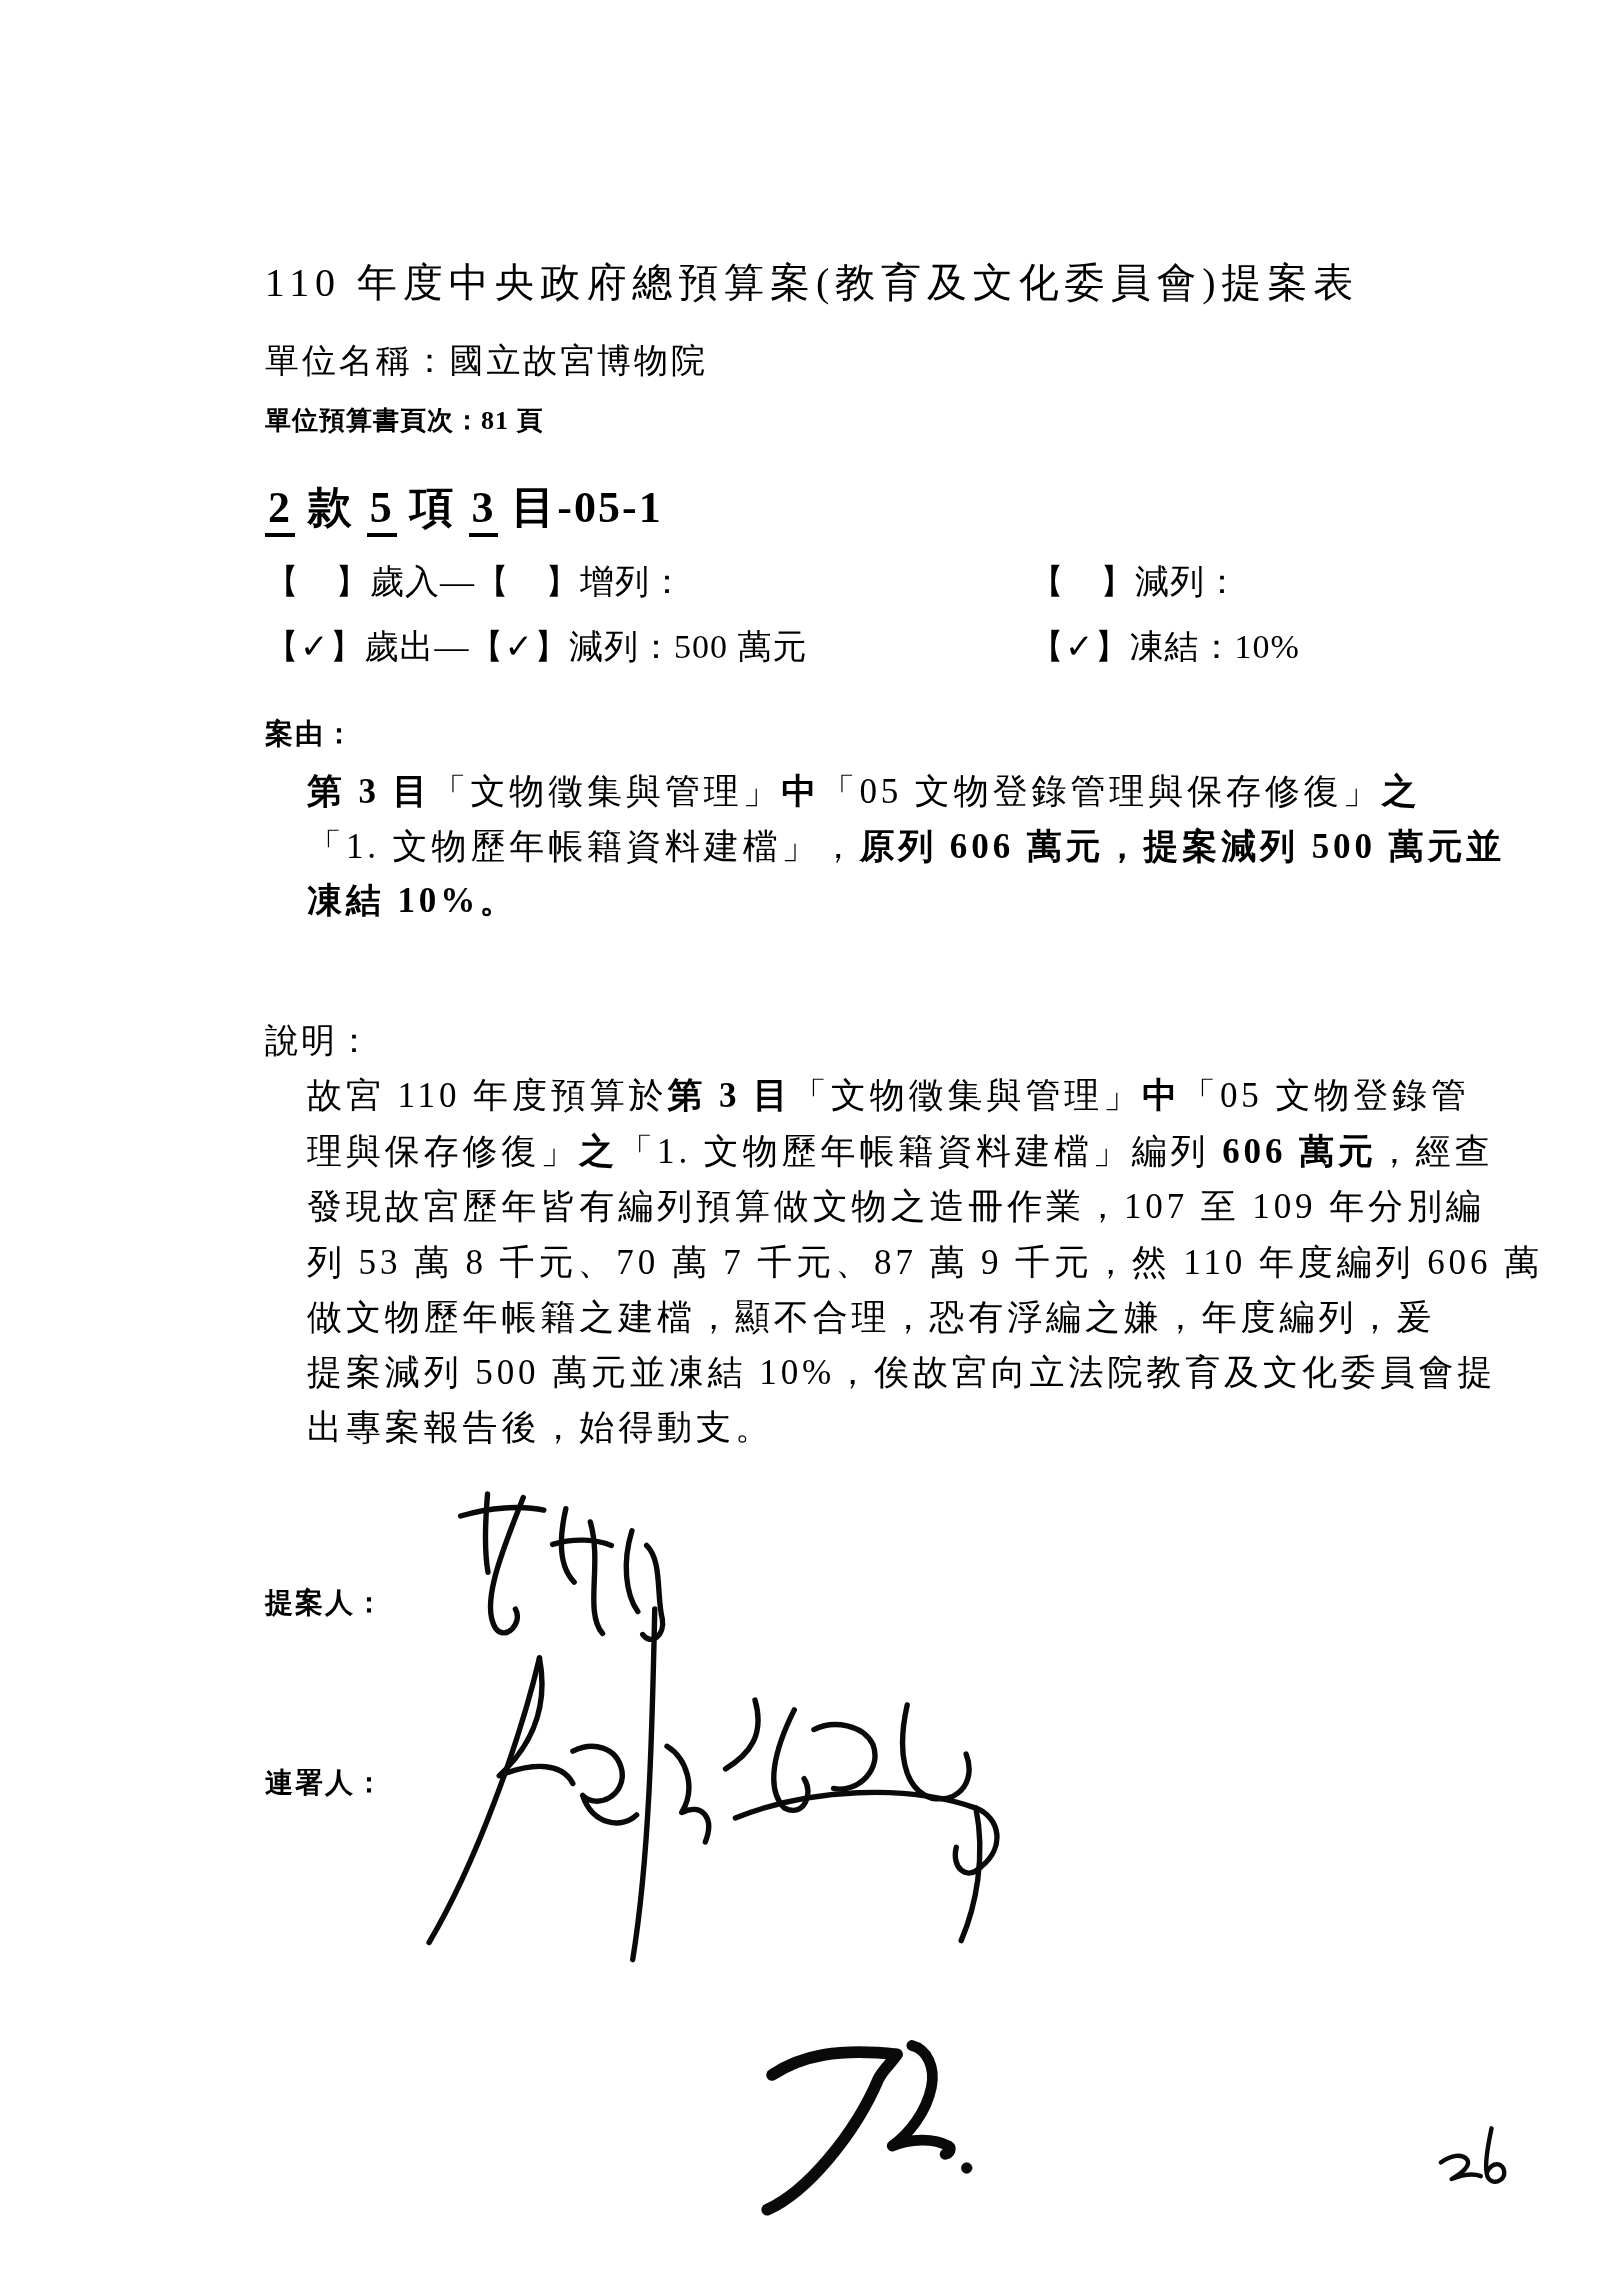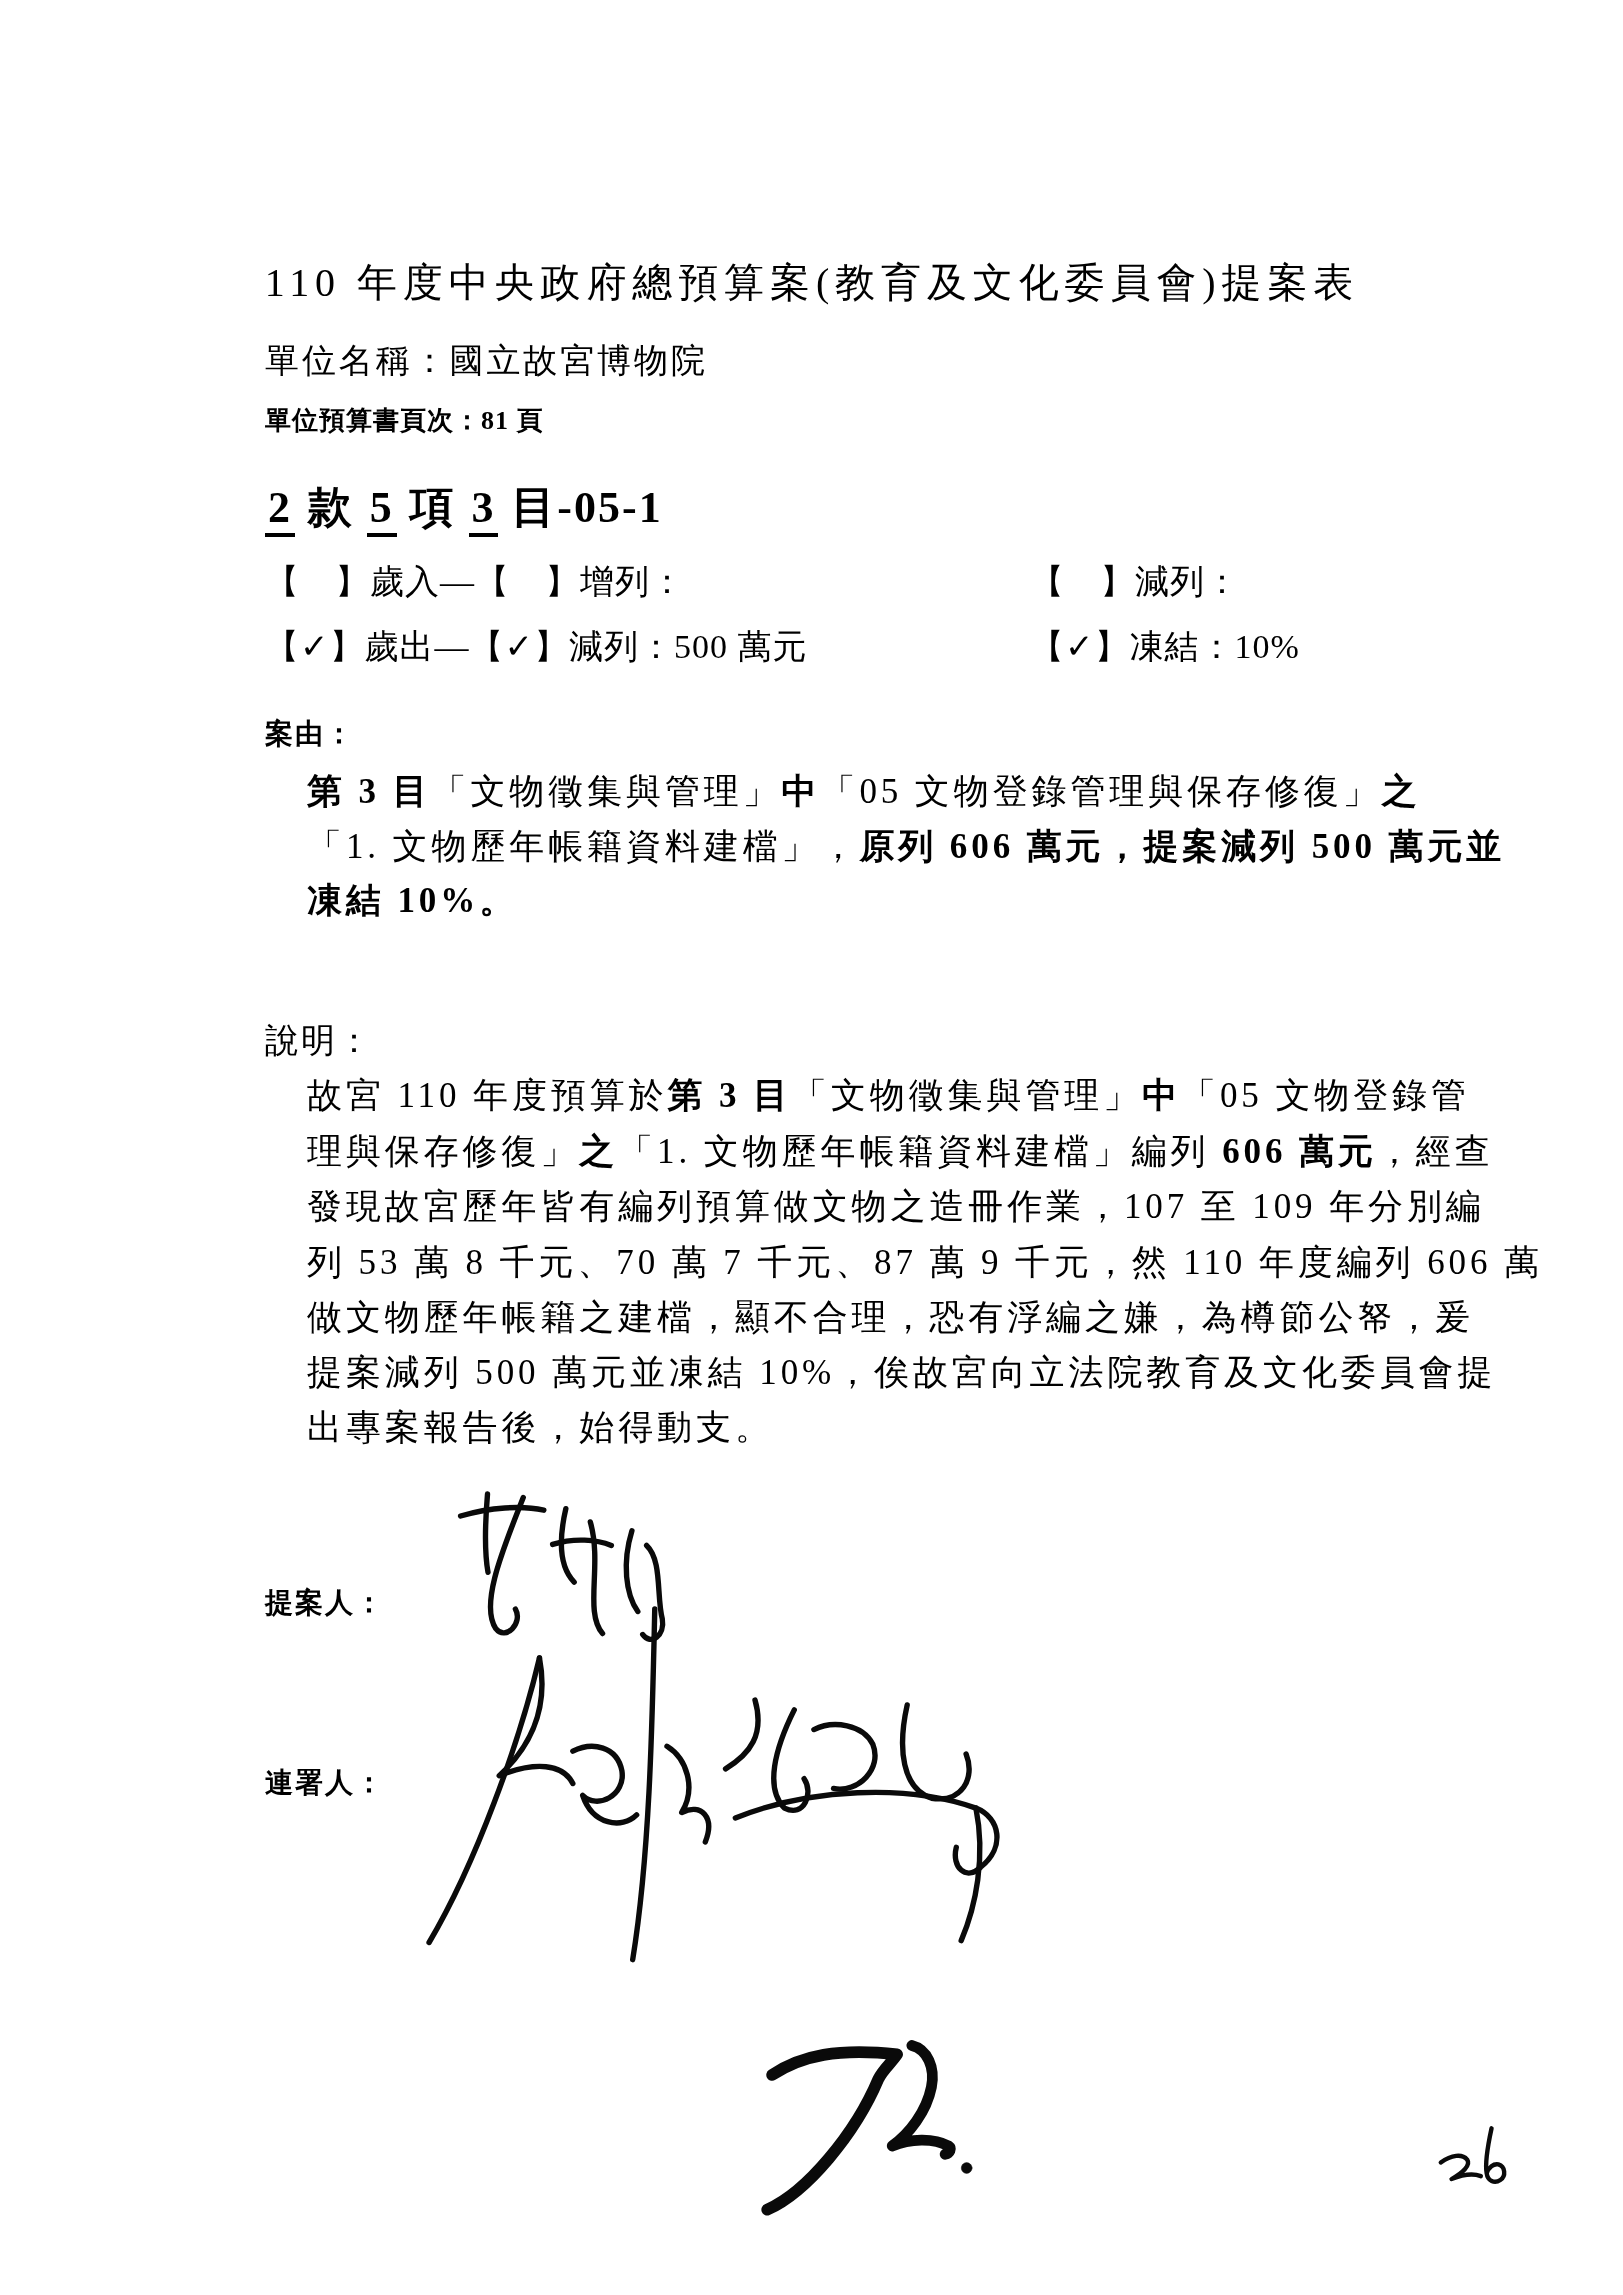--- a/index.html
+++ b/index.html
@@ -104,21 +104,21 @@
 
   <div class="abs heading-light expl-heading">說明：</div>
   <div class="abs bodyline expl-l1">
     <span>故宮 110 年度預算於</span><span class="b">第 3 目</span><span>「文物徵集與管理」</span><span class="b">中</span><span>「05 文物登錄管</span>
   </div>
   <div class="abs bodyline expl-l2">
     <span>理與保存修復」</span><span class="b">之</span><span>「1. 文物歷年帳籍資料建檔」編列 </span><span class="b">606 萬元</span><span>，經查</span>
   </div>
   <div class="abs bodyline expl-l3">發現故宮歷年皆有編列預算做文物之造冊作業，107 至 109 年分別編</div>
   <div class="abs bodyline expl-l4">列 53 萬 8 千元、70 萬 7 千元、87 萬 9 千元，然 110 年度編列 606 萬</div>
-  <div class="abs bodyline expl-l5">做文物歷年帳籍之建檔，顯不合理，恐有浮編之嫌，為樽節公帑，爰</div>
+  <div class="abs bodyline expl-l5">做文物歷年帳籍之建檔，顯不合理，恐有浮編之嫌，年度編列，爰</div>
   <div class="abs bodyline expl-l6">提案減列 500 萬元並凍結 10%，俟故宮向立法院教育及文化委員會提</div>
   <div class="abs bodyline expl-l7">出專案報告後，始得動支。</div>
 
   <div class="abs heading proposer-label">提案人：</div>
   <div class="abs heading cosigner-label">連署人：</div>
 
   <svg class="abs sig" style="left:441px; top:1467px;" width="235" height="196" viewBox="0 0 480 400">
     <path d="M95,55 C90,115 88,170 96,215" stroke-width="11"></path>
     <path d="M40,100 C100,82 165,78 210,88" stroke-width="11"></path>
     <path d="M168,62 C130,160 78,280 112,330 C132,356 168,318 152,290" stroke-width="11"></path>

